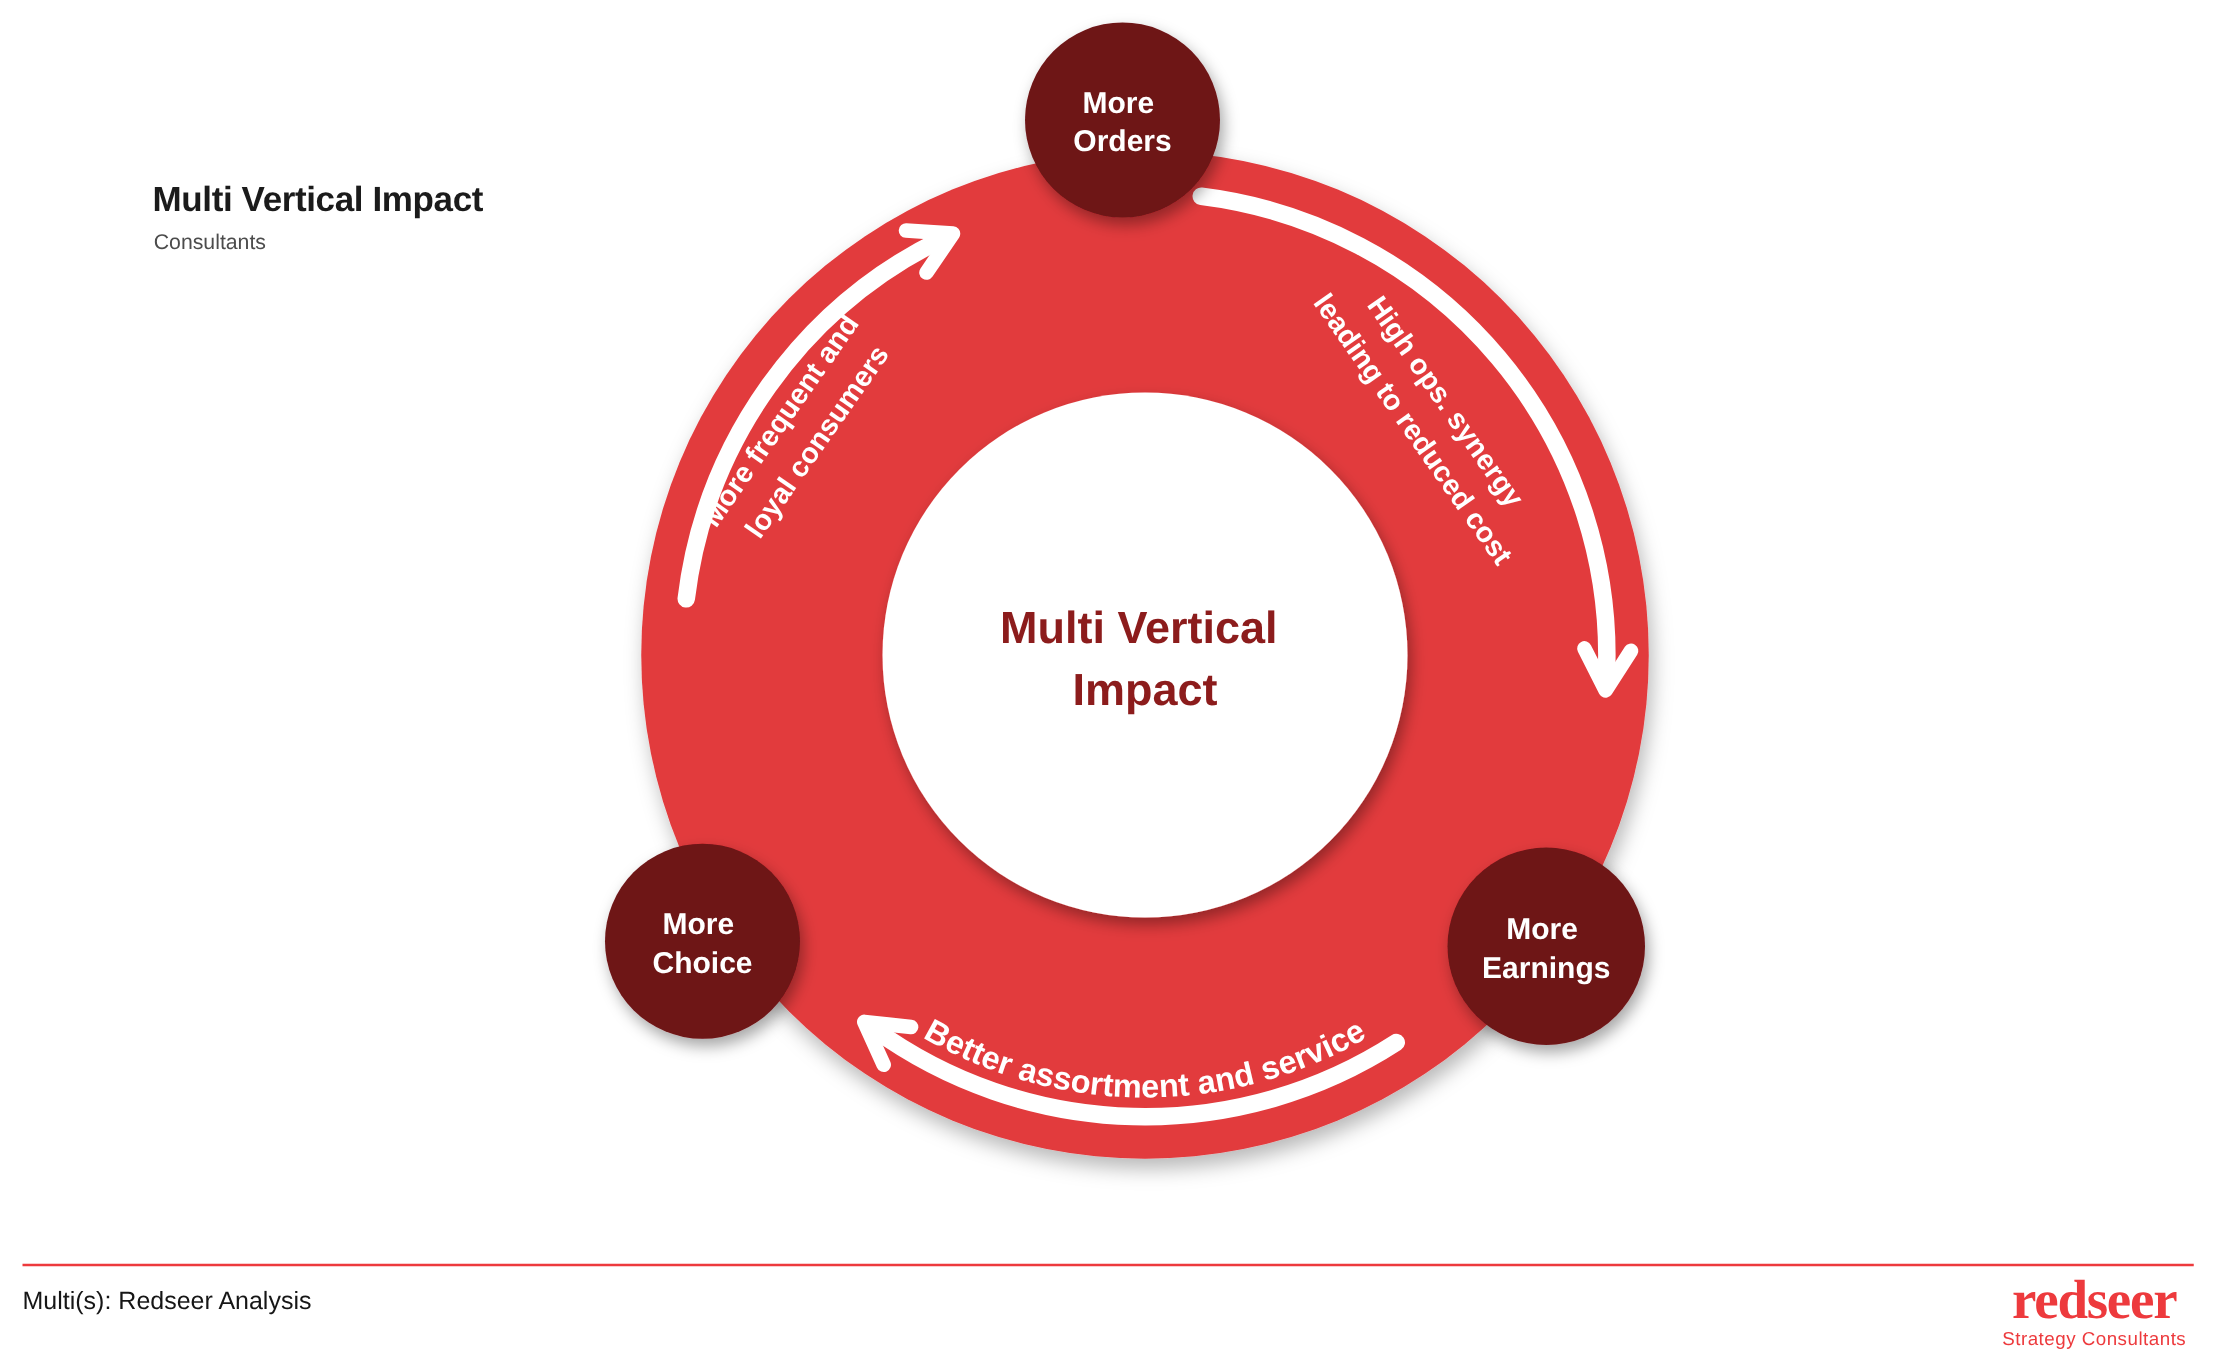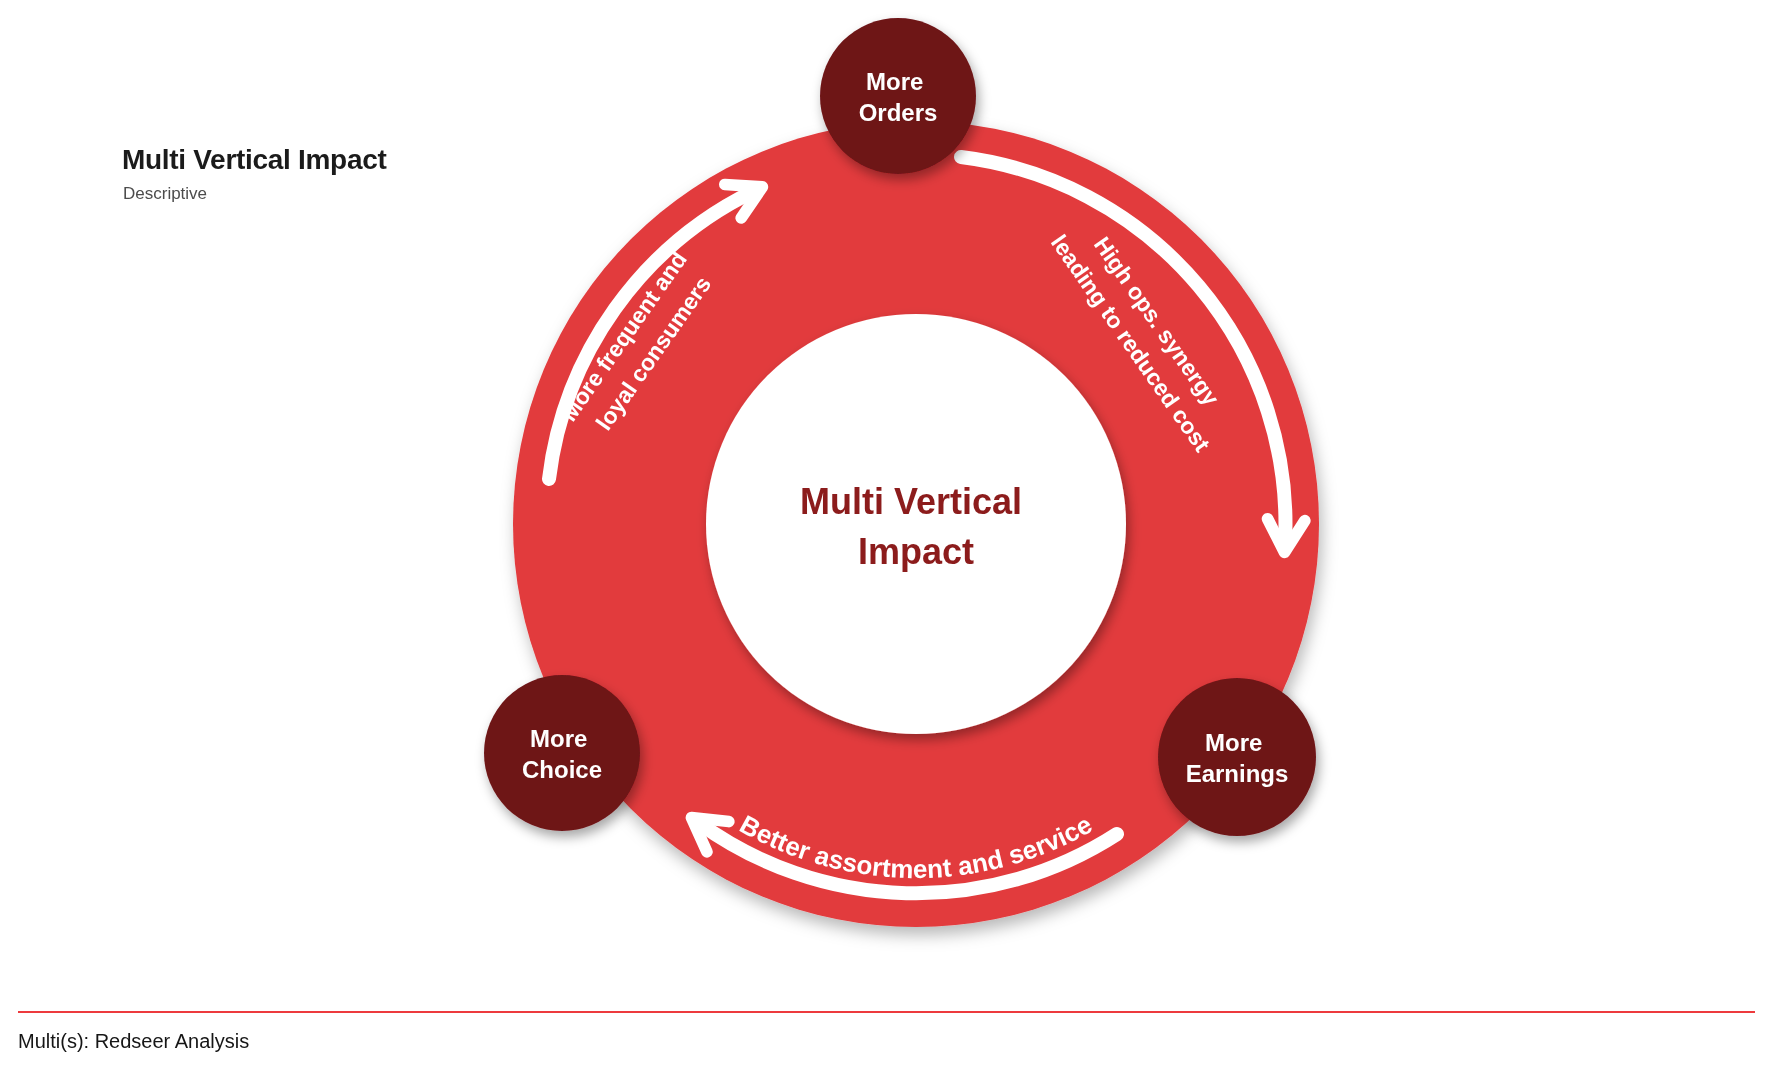--- a/index.html
+++ b/index.html
@@ -47,21 +47,21 @@
     font-size:15px;color:#ED3A3D;letter-spacing:0.4px;margin-top:2px;
     font-weight:400;
   }
 </style>
 </head>
 <body>
 
 <div id="page">
 
   <div class="title">Multi Vertical Impact</div>
-  <div class="subtitle">Descriptive</div>
+  <div class="subtitle">Consultants</div>
 
   <svg class="diagram" width="1773" height="1086" viewBox="0 0 1773 1086">
     <defs>
       <filter id="softShadow" x="-30%" y="-30%" width="160%" height="160%">
         <feDropShadow dx="3" dy="8" stdDeviation="8" flood-color="#000000" flood-opacity="0.28"></feDropShadow>
       </filter>
       <filter id="nodeShadow" x="-40%" y="-40%" width="180%" height="180%">
         <feDropShadow dx="3" dy="6" stdDeviation="6" flood-color="#000000" flood-opacity="0.35"></feDropShadow>
       </filter>
       <marker id="ah" viewBox="-12 -12 24 24" refX="2" refY="0" markerWidth="4" markerHeight="4" orient="auto">
@@ -118,14 +118,18 @@
       <circle cx="562" cy="753" r="78" fill="#6E1417" filter="url(#nodeShadow)"></circle>
       <text class="node-label" text-anchor="middle">
         <tspan x="562" y="747">More</tspan>
         <tspan x="562" y="778">Choice</tspan>
       </text>
     </g>
   </svg>
 
   <div class="footer-rule"></div>
   <div class="source-note">Multi(s): Redseer Analysis</div>
+  <div class="logo">
+    <div class="logo-word">redseer</div>
+    <div class="logo-tag">Strategy Consultants</div>
+  </div>
 
 </div>
 
 </body></html>

